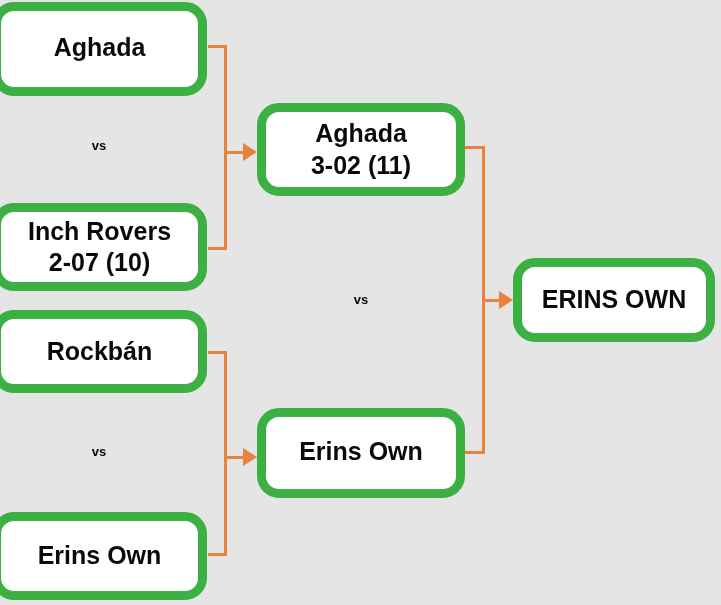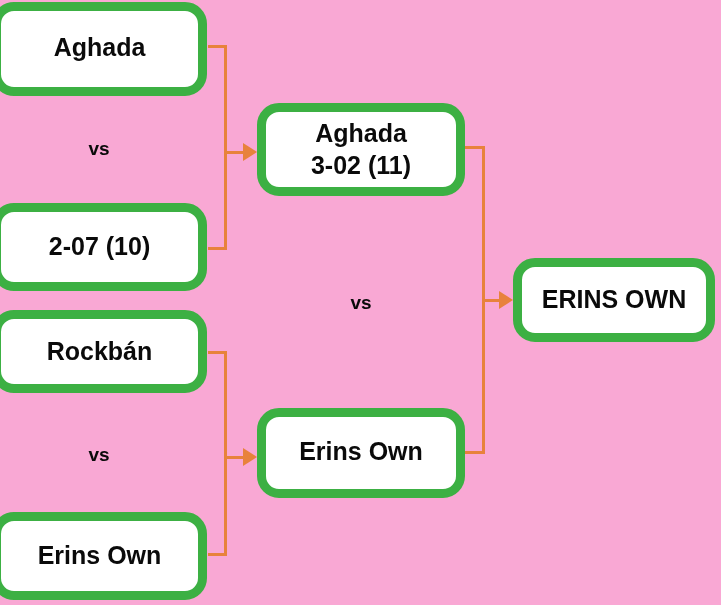--- a/index.html
+++ b/index.html
@@ -7,21 +7,21 @@
     padding: 0;
     background: #ffffff;
   }
   body {
     font-family: "Liberation Sans", sans-serif;
   }
   #bracket {
     position: relative;
     width: 721px;
     height: 605px;
-    background: #f9a8d4;
+    background: #e5e5e5;
     overflow: hidden;
   }
   .box {
     position: absolute;
     box-sizing: border-box;
     background: #ffffff;
     border: 9px solid #3cb043;
     border-radius: 22px;
     display: flex;
     flex-direction: column;
@@ -40,21 +40,21 @@
   }
   .box.two-line .line1 { margin-bottom: 2px; }
 
   
   .box.r1 { font-size: 25px; }
   .box.r2 { font-size: 25px; }
   .box.r3 { font-size: 25px; }
 
   .vs-label {
     position: absolute;
-    font-size: 19px;
+    font-size: 13px;
     font-weight: bold;
     color: #0a0a0a;
     z-index: 3;
     text-align: center;
   }
 
   
   .conn {
     position: absolute;
     background: #e8823c;
@@ -96,20 +96,21 @@
   <div class="conn h" style="left:482px; top:299px; width:28px;"></div>
   <div class="arrow" style="left:499px; top:291px;"></div>
 
   <div class="box r1 two-line" style="left:-8px; top:2px; width:215px; height:94px;">
     <span class="line1">Aghada</span>
   </div>
 
   <div class="vs-label" style="left:59px; top:138px; width:80px;">vs</div>
 
   <div class="box r1 two-line" style="left:-8px; top:203px; width:215px; height:88px;">
+    <span class="line1">Inch Rovers</span>
     <span class="line2">2-07 (10)</span>
   </div>
 
   <div class="box r1" style="left:-8px; top:310px; width:215px; height:83px;">
     <span class="line1">Rockbán</span>
   </div>
 
   <div class="vs-label" style="left:59px; top:444px; width:80px;">vs</div>
 
   <div class="box r1" style="left:-8px; top:512px; width:215px; height:88px;">

